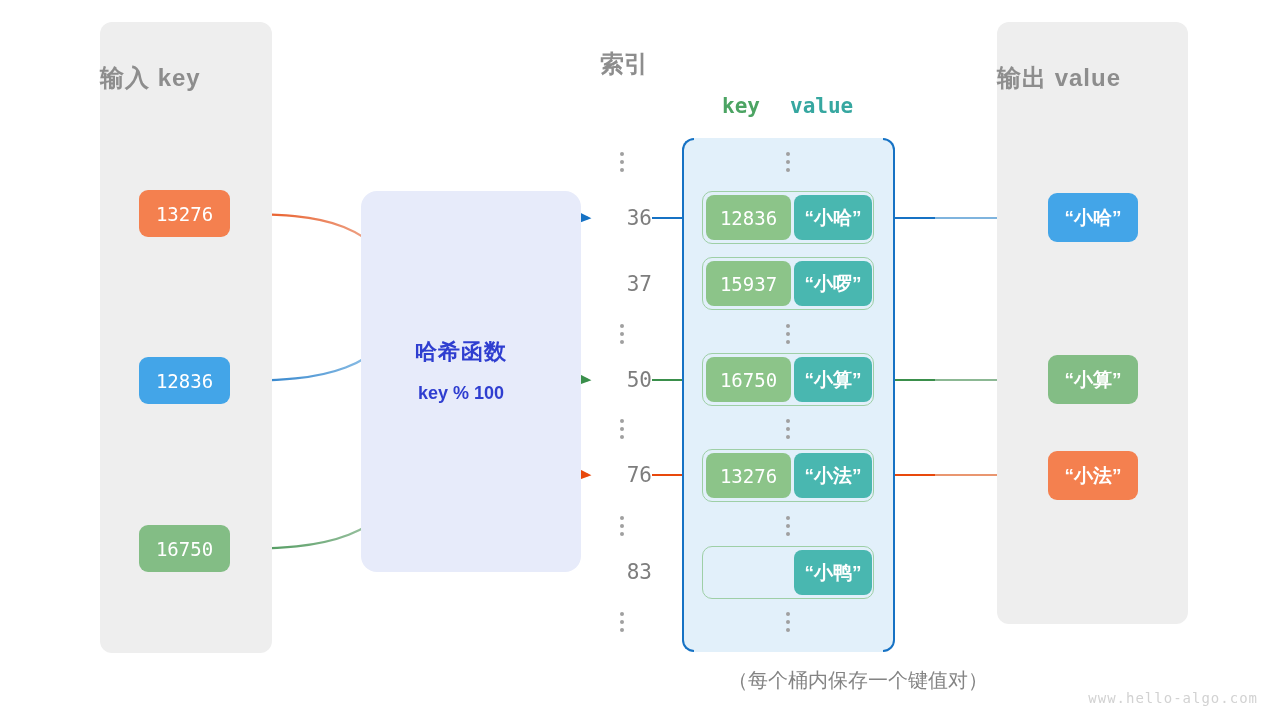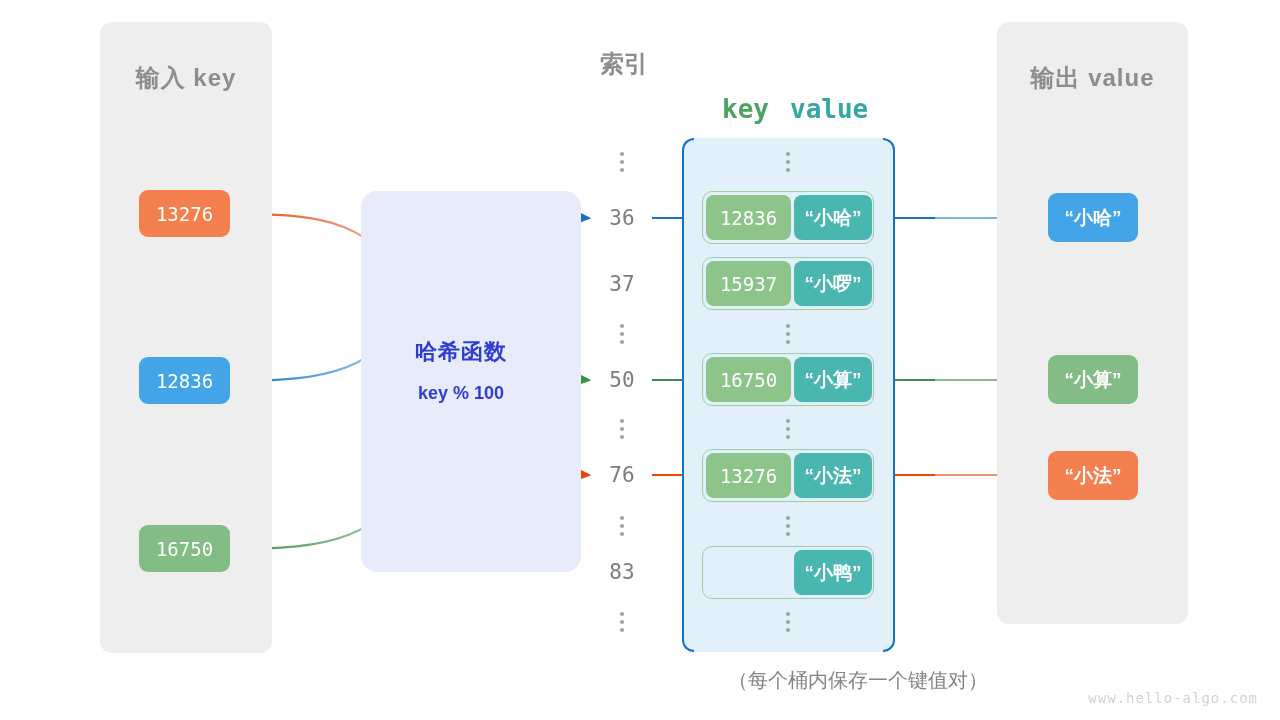--- a/index.html
+++ b/index.html
@@ -17,21 +17,20 @@
     position:absolute;
     background:#eeeeee;
     border-radius:12px;
   }
   #panel-input{left:100px;top:22px;width:172px;height:631px;}
   #panel-output{left:997px;top:22px;width:191px;height:602px;}
 
   .panel-title{
     position:absolute;
     width:100%;
-    text-align:center;
     top:40px;
     font-size:24px;
     font-weight:bold;
     color:#8d8d8d;
     letter-spacing:1px;
     white-space:nowrap;
   }
 
   
   .col-title{
@@ -41,21 +40,21 @@
     color:#8d8d8d;
     white-space:nowrap;
     text-align:center;
   }
   #title-index{left:566px;top:48px;width:116px;}
   #title-array{left:728px;top:48px;width:116px;}
 
   .kv-head{
     position:absolute;
     top:94px;
-    font-size:26px;
+    font-size:21px;
     font-family:"DejaVu Sans Mono","Liberation Mono",monospace;
     font-weight:600;
     white-space:nowrap;
   }
   #kvh-key{left:722px;color:#4ca463;}
   #kvh-value{left:790px;color:#36a7a0;}
 
   
   #hash-box{
     position:absolute;
@@ -88,21 +87,21 @@
     border-top:2.5px solid #1672c4;
     border-bottom:2.5px solid #1672c4;
     box-sizing:border-box;
   }
   #bracket-left{left:682px;top:138px;border-left:2.5px solid #1672c4;border-radius:14px 0 0 14px;}
   #bracket-right{left:883px;top:138px;border-right:2.5px solid #1672c4;border-radius:0 14px 14px 0;}
 
   
   .idx{
     position:absolute;
-    width:60px;text-align:center;
+    width:60px;text-align:right;
     font-size:21px;
     font-family:"DejaVu Sans Mono","Liberation Mono",monospace;
     color:#7d7d7d;
   }
   
   .vdots{
     position:absolute;
     width:4px;height:4px;
     border-radius:50%;
     background:#a0a0a0;

